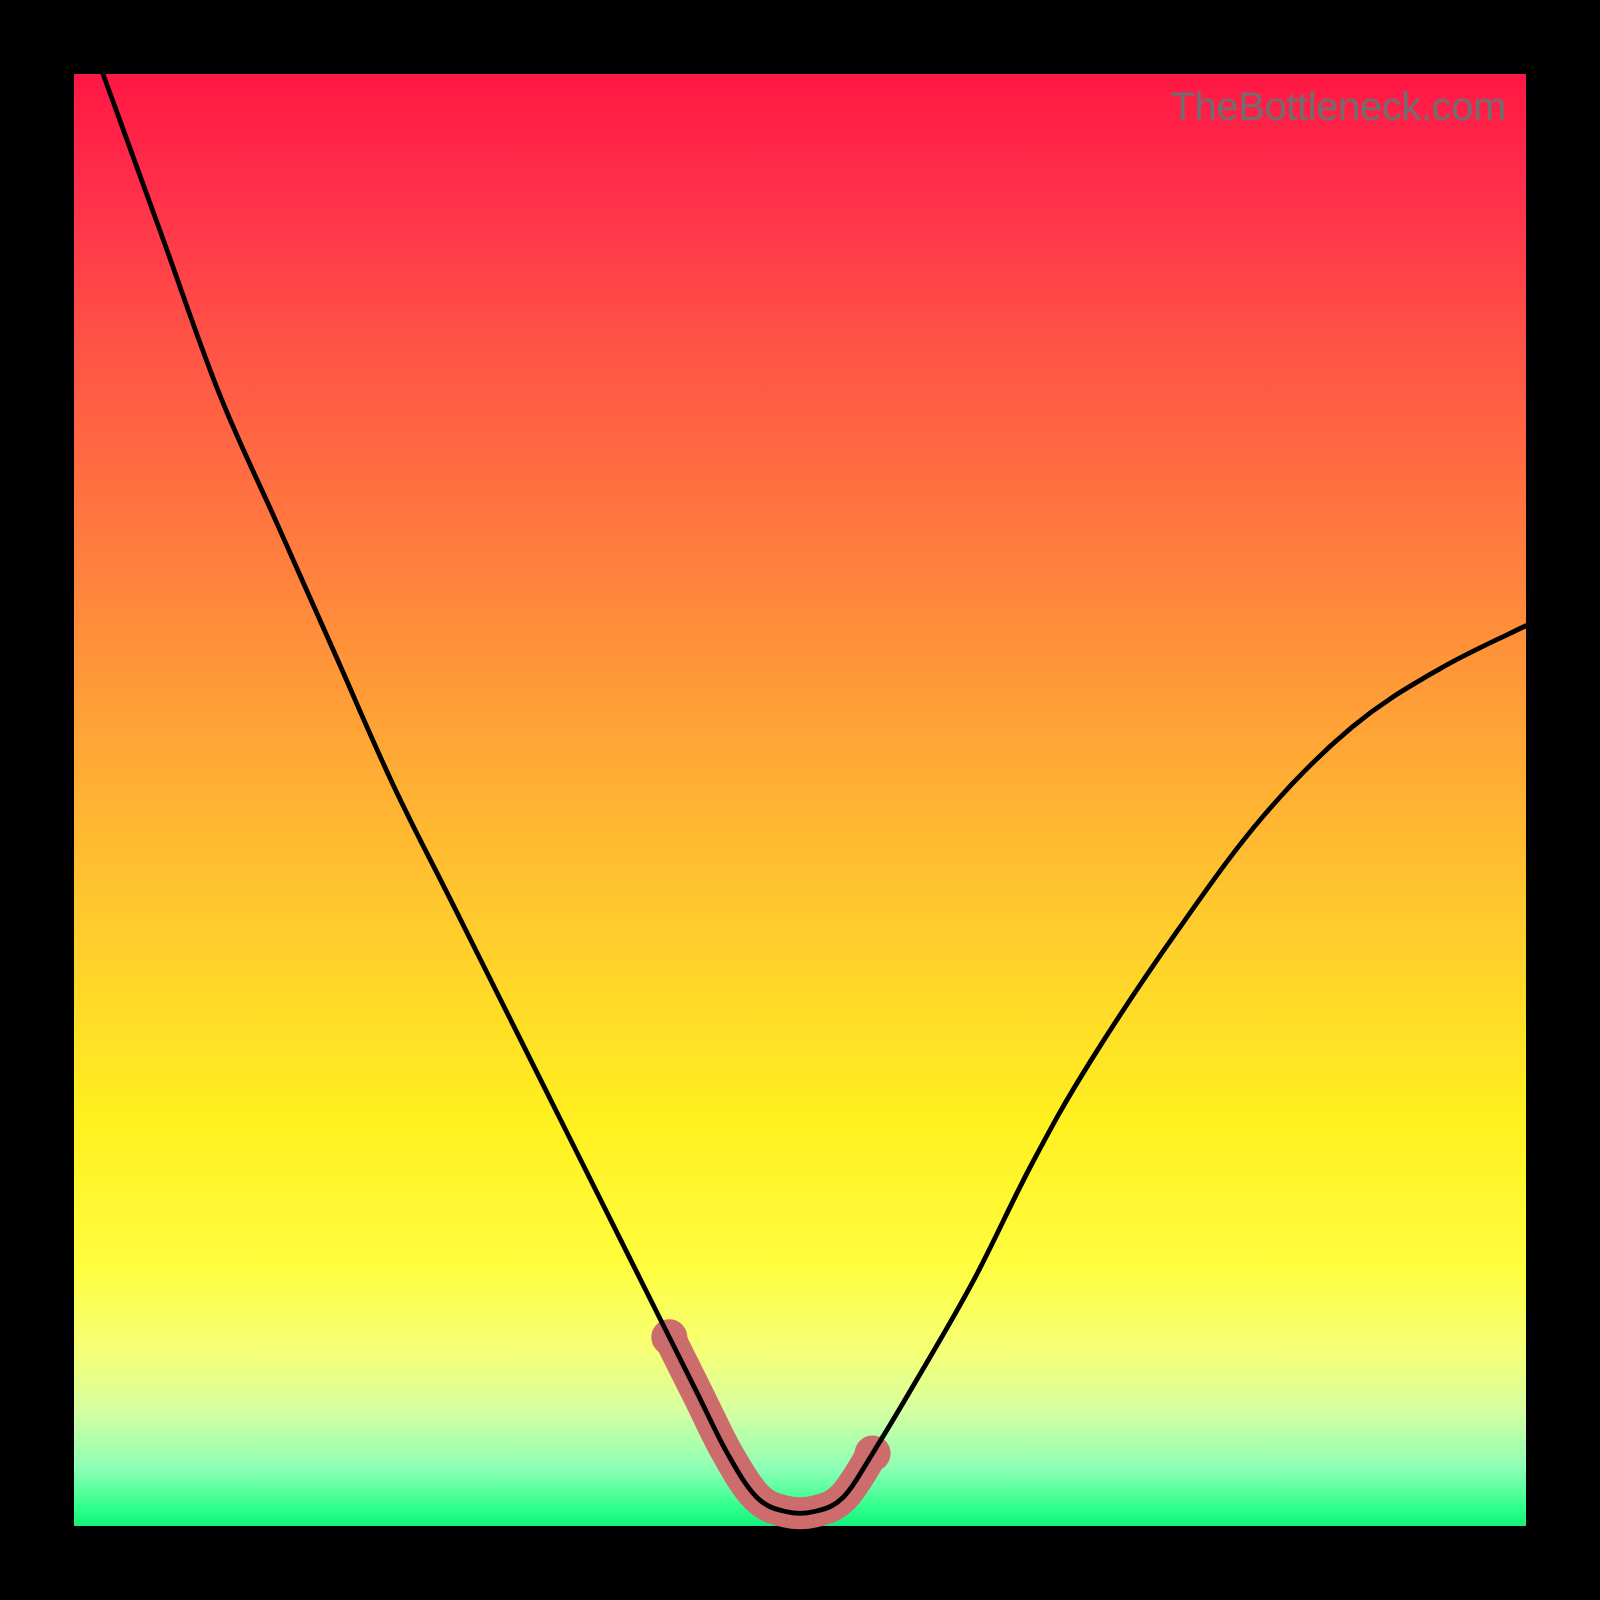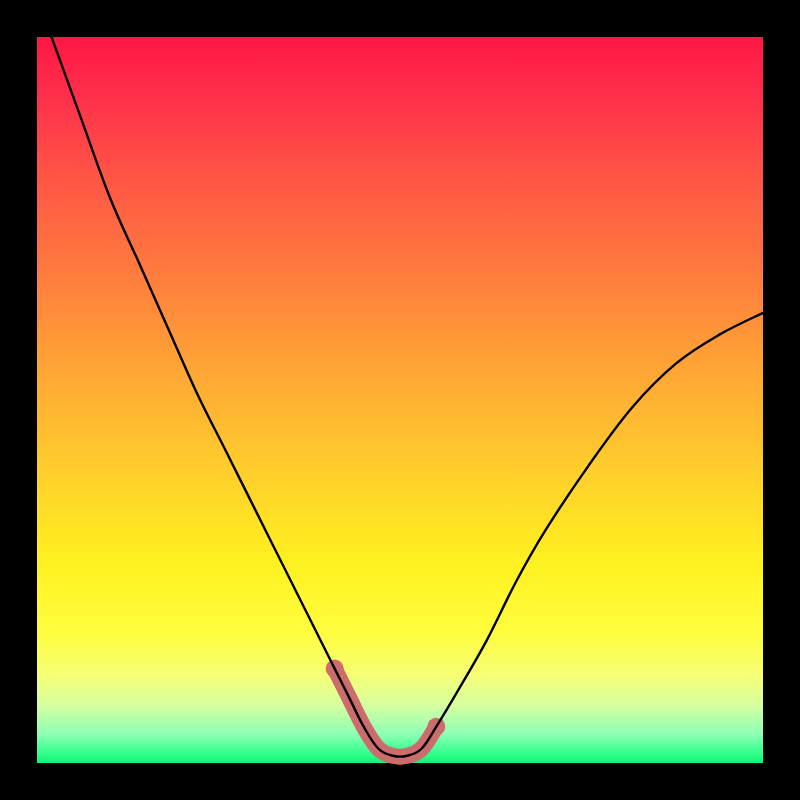--- a/index.html
+++ b/index.html
@@ -59,20 +59,21 @@
     height: 726px;
     overflow: visible;
   }
 </style>
 </head>
 <body>
 
 <div class="frame">
   <div class="plot">
 
+    <div class="watermark">TheBottleneck.com</div>
 
     <svg class="curve" viewBox="0 0 726 726" preserveAspectRatio="none">
       <path d="M 297.66 631.62 C 300.27 636.85, 306.95 650.21, 312.18 660.66 C 317.41 671.11, 321.47 680.55, 326.70 689.70 C 331.93 698.85, 335.99 706.25, 341.22 711.48 C 346.45 716.71, 350.51 717.43, 355.74 718.74 C 360.97 720.05, 365.03 720.05, 370.26 718.74 C 375.49 717.43, 379.55 716.71, 384.78 711.48 C 390.01 706.25, 396.69 693.62, 399.30 689.70" fill="none" stroke="#cc6c6c" stroke-width="16" stroke-linecap="round" stroke-linejoin="round"></path>
       <g>
           <circle cx="297.66" cy="631.62" r="9" fill="#cc6c6c"></circle>
           <circle cx="399.30" cy="689.70" r="9" fill="#cc6c6c"></circle>
         </g>
       <path d="M 14.52 0.00 C 19.75 14.37, 33.11 51.11, 43.56 79.86 C 54.01 108.61, 62.15 133.58, 72.60 159.72 C 83.05 185.86, 91.19 201.54, 101.64 225.06 C 112.09 248.58, 120.23 266.88, 130.68 290.40 C 141.13 313.92, 149.27 333.52, 159.72 355.74 C 170.17 377.96, 178.31 392.91, 188.76 413.82 C 199.21 434.73, 207.35 450.99, 217.80 471.90 C 228.25 492.81, 236.39 509.07, 246.84 529.98 C 257.29 550.89, 266.73 569.76, 275.88 588.06 C 285.03 606.36, 291.13 618.55, 297.66 631.62 C 304.19 644.69, 306.95 650.21, 312.18 660.66 C 317.41 671.11, 321.47 680.55, 326.70 689.70 C 331.93 698.85, 335.99 706.25, 341.22 711.48 C 346.45 716.71, 350.51 717.43, 355.74 718.74 C 360.97 720.05, 365.03 720.05, 370.26 718.74 C 375.49 717.43, 379.55 716.71, 384.78 711.48 C 390.01 706.25, 392.77 700.15, 399.30 689.70 C 405.83 679.25, 411.93 669.08, 421.08 653.40 C 430.23 637.72, 439.67 622.18, 450.12 602.58 C 460.57 582.98, 468.71 564.10, 479.16 544.50 C 489.61 524.90, 495.13 514.59, 508.20 493.68 C 521.27 472.77, 536.08 450.56, 551.76 428.34 C 567.44 406.12, 579.64 388.56, 595.32 370.26 C 611.00 351.96, 623.20 339.77, 638.88 326.70 C 654.56 313.63, 666.76 306.81, 682.44 297.66 C 698.12 288.51, 718.16 279.80, 726.00 275.88" fill="none" stroke="#000" stroke-width="2.4" stroke-linecap="round" stroke-linejoin="round"></path>
     </svg>
 

